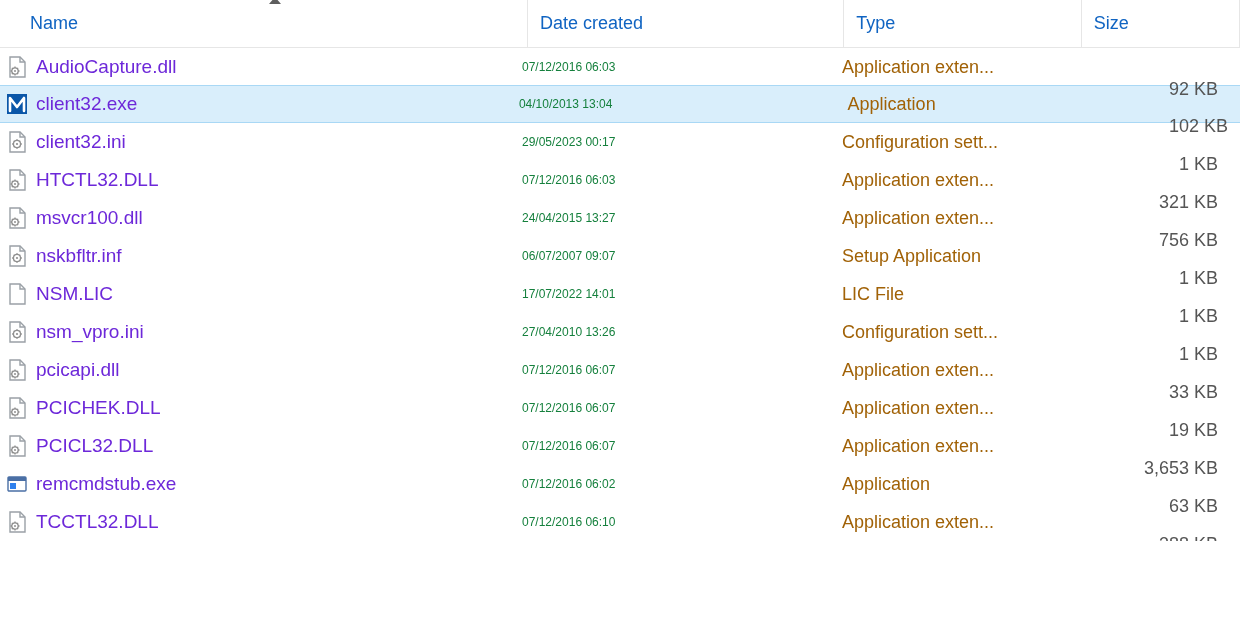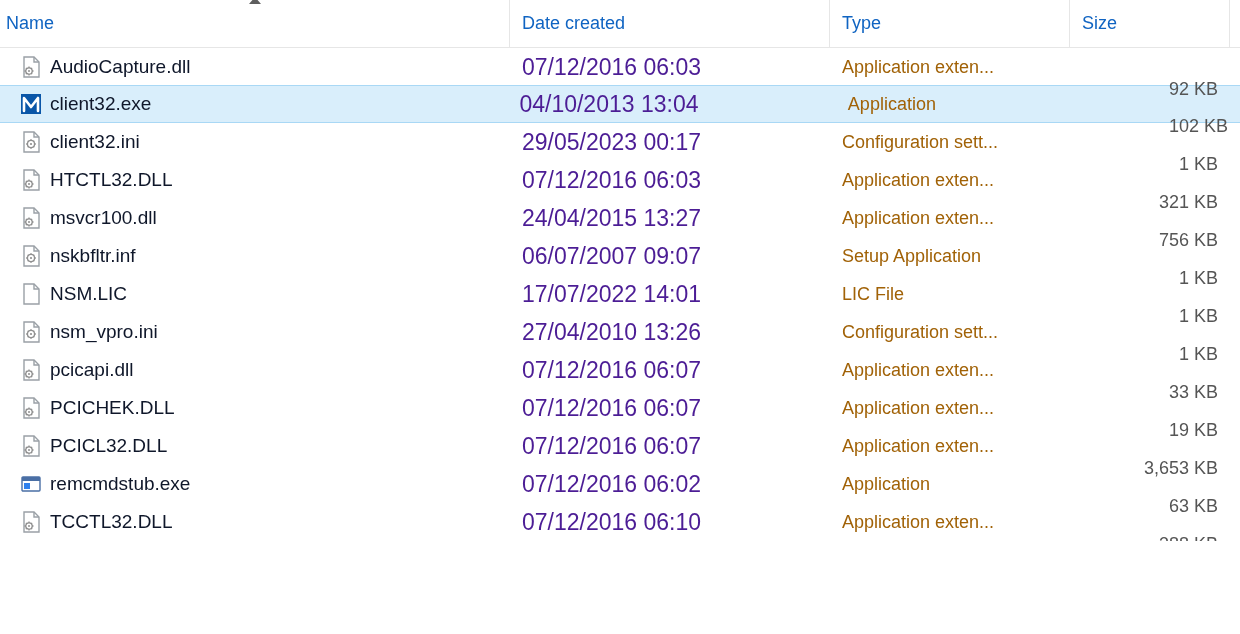--- a/index.html
+++ b/index.html
@@ -11,20 +11,21 @@
     color: #404040;
     background: #ffffff;
     -webkit-font-smoothing: antialiased;
   }
   .listview { width: 1240px; }
   .header-row {
     display: flex;
     height: 48px;
     border-bottom: 1px solid #e6e6e6;
     position: relative;
+    padding-left: 24px;
   }
   .header-row::before {
     content: "";
     position: absolute;
     top: -2px; left: 0; right: 0;
     height: 2px;
     background: #f0f0f0;
   }
   .col-divider {
     border-right: 1.5px solid #e6e6e6;
@@ -64,34 +65,34 @@
     border-top: 1px solid #a9d8f5;
     border-bottom: 1px solid #a9d8f5;
     margin-top: -1px;
     gap: 28px;
   }
   .cell { overflow: hidden; white-space: nowrap; }
   .cell.name {
     width: 510px;
     display: flex;
     align-items: center;
-    padding-left: 20px;
+    padding-left: 6px;
     padding-right: 8px;
-    color: #0f172a;
+    color: #6d28d9;
     font-size: 19px;
   }
   .cell.name .label {
     overflow: hidden;
     text-overflow: ellipsis;
   }
   .cell.date {
     width: 320px;
     padding-left: 12px;
-    color: #4c1d95;
-    font-size: 23px;
+    color: #15803d;
+    font-size: 12px;
   }
   .cell.type {
     width: 240px;
     padding-left: 12px;
     color: #a16207;
     font-size: 18px;
     text-overflow: ellipsis;
   }
   .cell.size {
     width: 160px;

